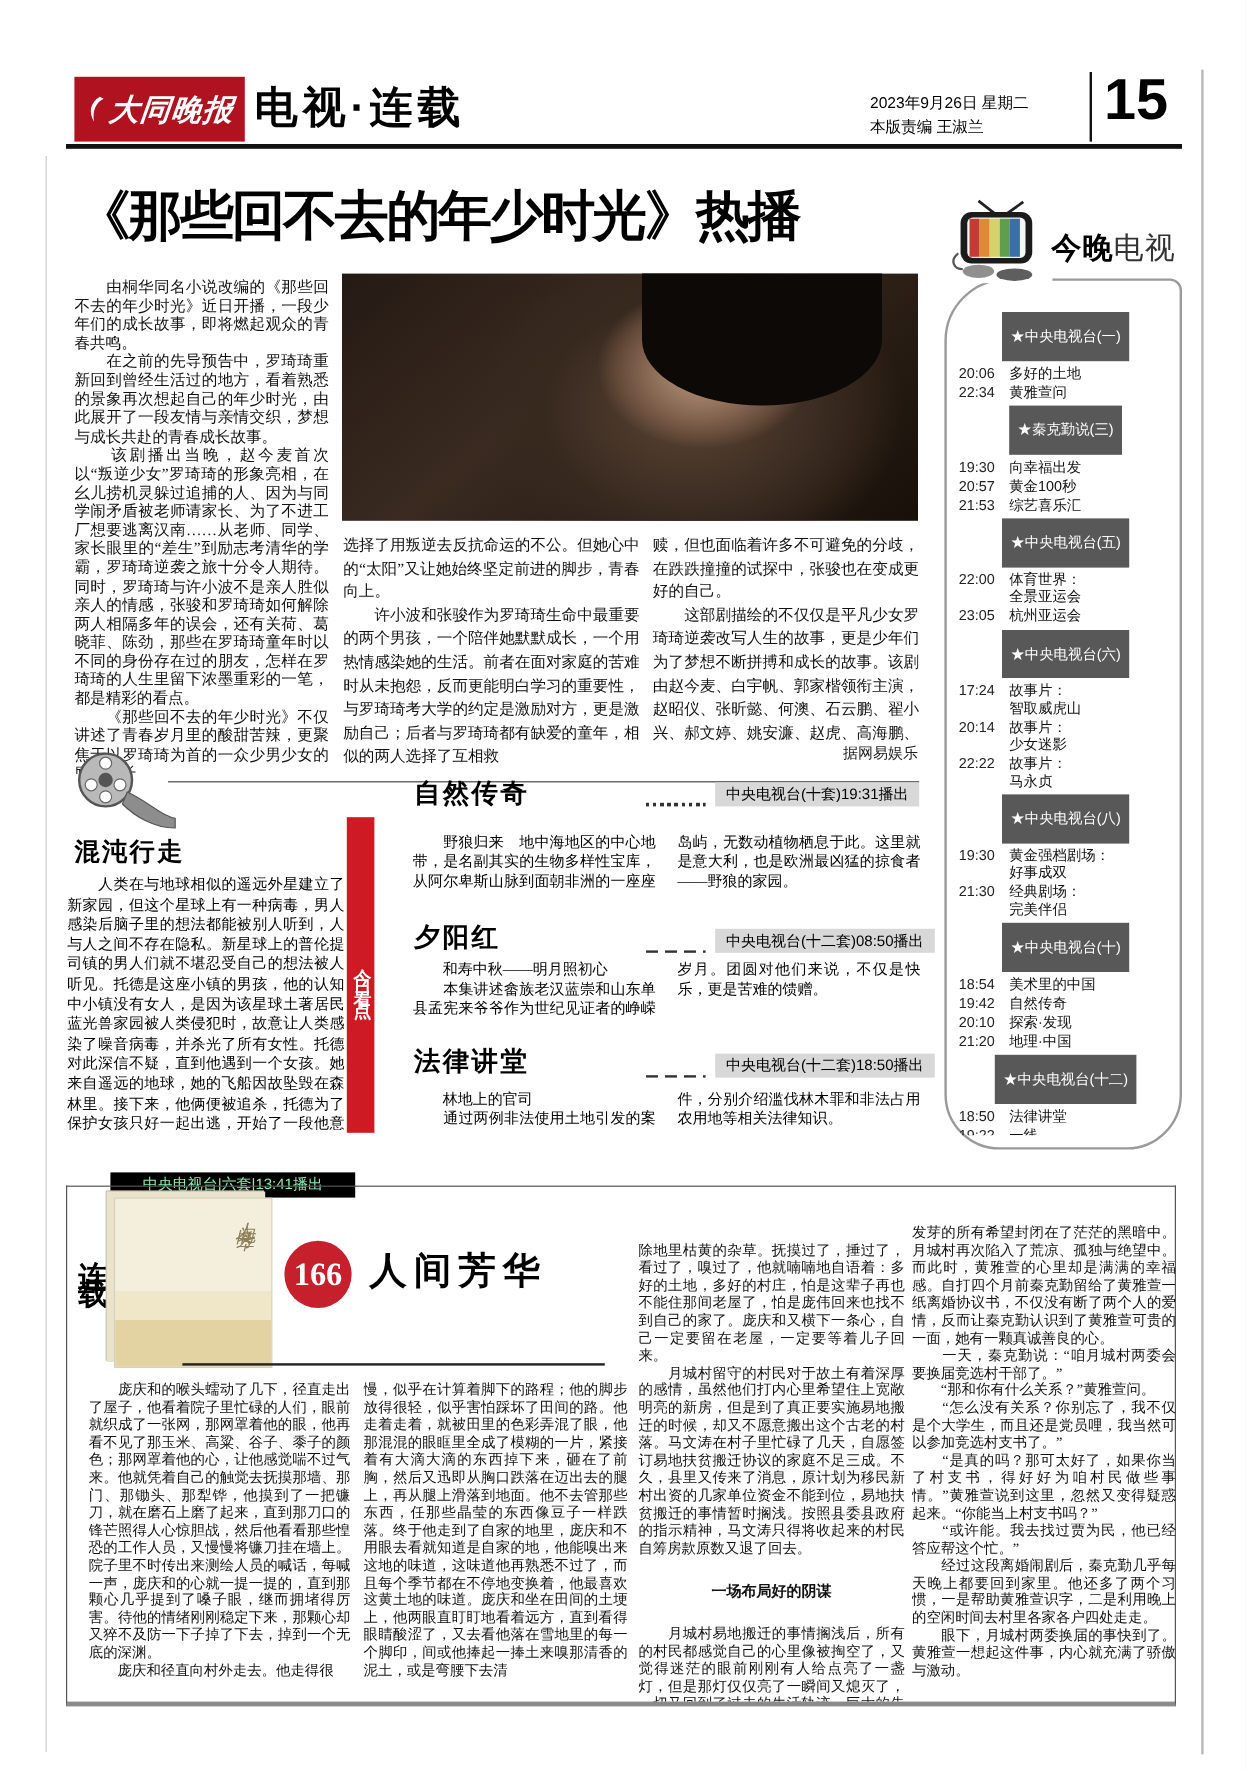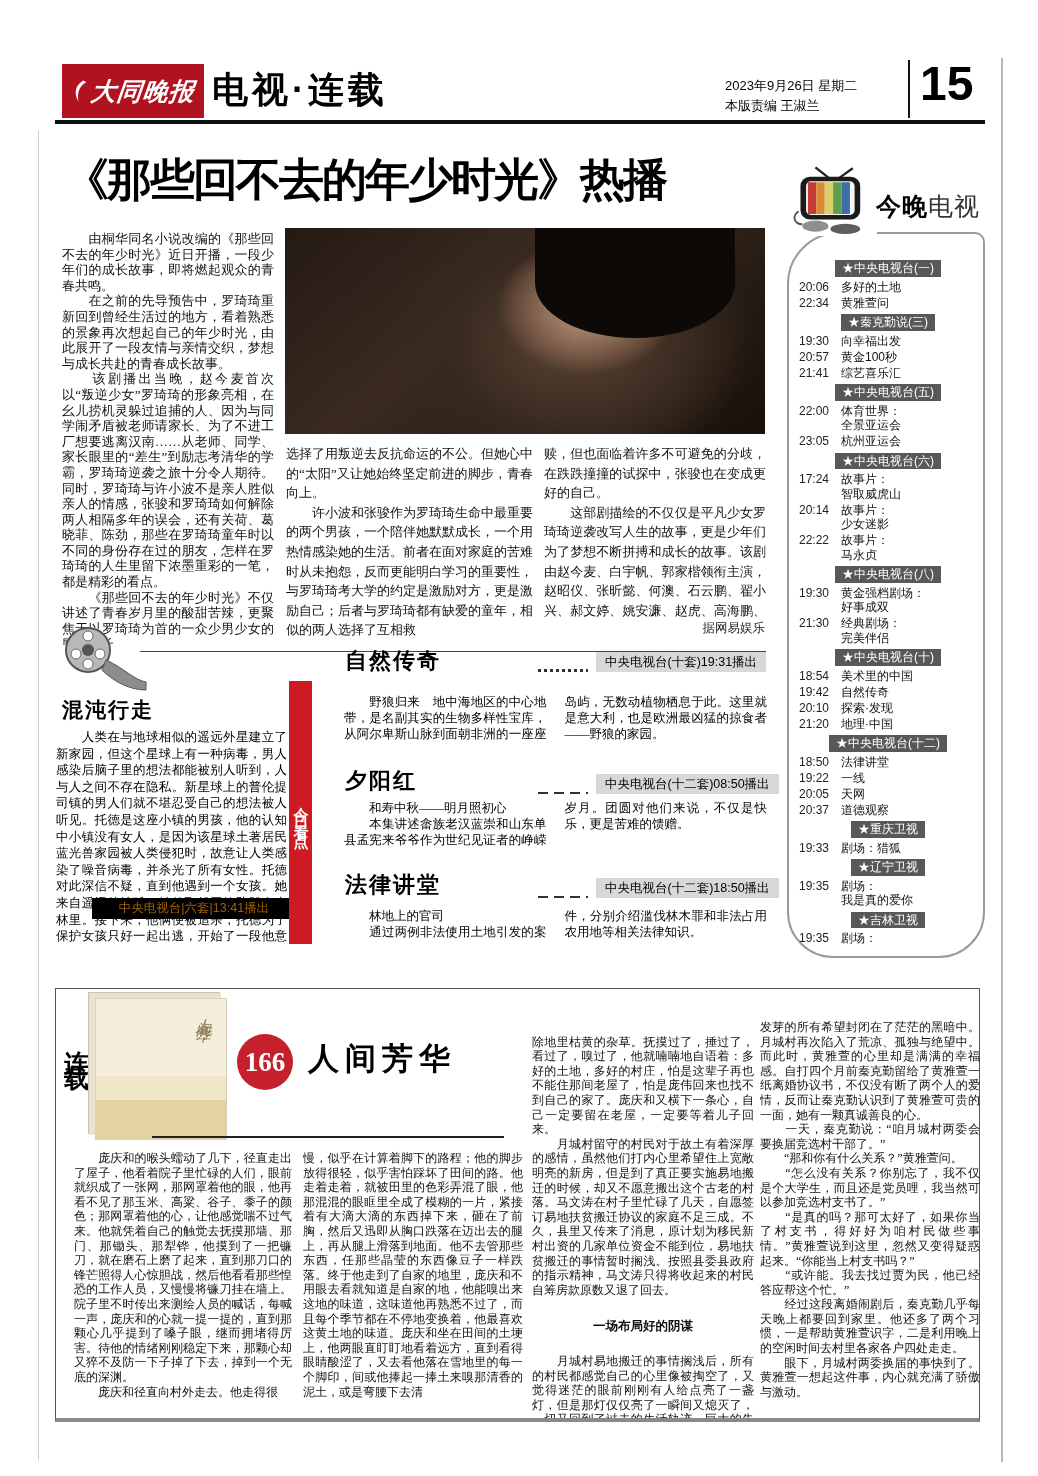--- a/index.html
+++ b/index.html
@@ -39,31 +39,31 @@
 
   
   .tv-box { left:787px; top:232px; width:198px; height:726px; border:2px solid #9a9a9a;
             border-radius:52px 10px 46px 46px; background:#fff; }
   .tv-title { left:872px; top:190px; font-size:25px; letter-spacing:1px; background:#fff; padding:0 4px; }
   .tv-title b { font-weight:bold; }
   .tv-title span { font-weight:normal; color:#333; }
   .tv-icon { left:793px; top:164px; width:84px; height:72px; background:#fff; }
   .tv-list { left:799px; top:256px; width:178px; height:690px; font-size:12px; line-height:14.5px;
              font-family:"Liberation Sans",sans-serif; overflow:hidden; }
-  .ch-bar { background:#585858; color:#fff; width:max-content; margin:4px auto 3px; padding:1px 7px; font-size:12px; }
+  .ch-bar { background:#585858; color:#fff; width:max-content; margin:4px auto 3px; padding:13px 7px; font-size:12px; }
   .prog-row { display:flex; margin:1.5px 0; }
   .prog-time { flex:none; width:42px; color:#222; }
   .prog-title { flex:1; white-space:pre-line; color:#111; }
 
   
   .film-icon { left:54px; top:620px; width:96px; height:76px; }
   .hz-title { left:62px; top:696px; font-size:21px; font-weight:bold; letter-spacing:2px; }
   .hz-body { left:56px; top:729px; width:231px; height:214px; font-size:12.5px; line-height:16.6px;
              text-align:justify; white-space:pre-line; overflow:hidden; }
-  .hz-bar { left:92px; top:898px; width:204px; height:21px; background:#000; color:#a16207; font-size:12.5px;
+  .hz-bar { left:92px; top:977px; width:204px; height:21px; background:#000; color:#86efac; font-size:12.5px;
             display:flex; align-items:center; justify-content:center; font-family:"Liberation Sans",sans-serif; }
   .red-bar { left:289px; top:681px; width:23px; height:263px; background:#ce1a22; color:#fff;
              display:flex; align-items:center; justify-content:center; }
   .red-bar span { writing-mode:vertical-rl; font-size:15px; font-weight:bold; letter-spacing:9px; }
   .prog-block-title { font-size:22px; font-weight:bold; letter-spacing:2px; }
   .pb1-t { left:345px; top:646px; } .pb2-t { left:345px; top:766px; } .pb3-t { left:345px; top:870px; }
   .bc-tag { display:flex; align-items:flex-end; gap:8px; }
   .pb1-tag { left:538px; top:652px; } .pb2-tag { left:538px; top:774px; } .pb3-tag { left:538px; top:878px; }
   .dash { width:50px; height:3px; }
   .dash.dots { background:repeating-linear-gradient(90deg,#333 0 3px,transparent 3px 6px); }
@@ -165,21 +165,21 @@
       <div class="ch-bar">★秦克勤说(三)</div>
       <div class="prog-row">
         <span class="prog-time">19:30</span>
         <span class="prog-title">向幸福出发</span>
       </div>
       <div class="prog-row">
         <span class="prog-time">20:57</span>
         <span class="prog-title">黄金100秒</span>
       </div>
       <div class="prog-row">
-        <span class="prog-time">21:41</span>
+        <span class="prog-time">21:53</span>
         <span class="prog-title">综艺喜乐汇</span>
       </div>
       <div class="ch-bar">★中央电视台(五)</div>
       <div class="prog-row">
         <span class="prog-time">22:00</span>
         <span class="prog-title">体育世界：
 全景亚运会</span>
       </div>
       <div class="prog-row">
         <span class="prog-time">23:05</span>

